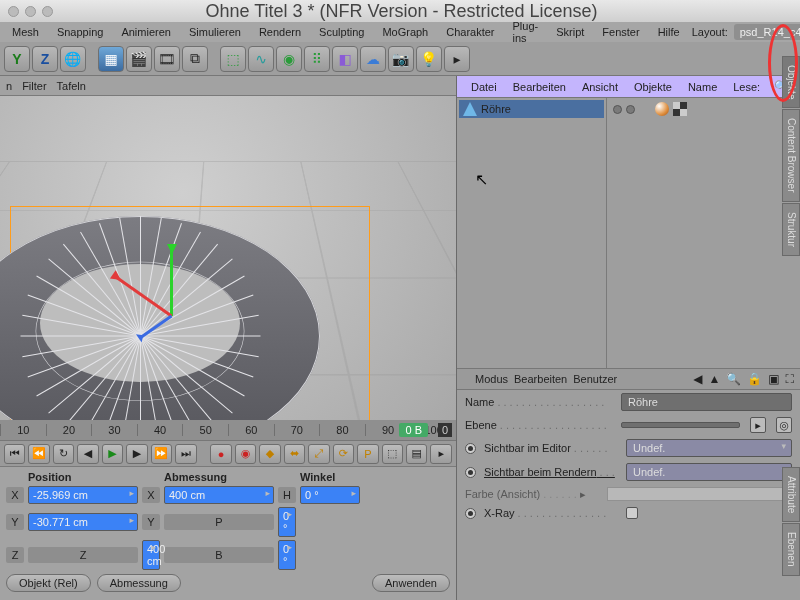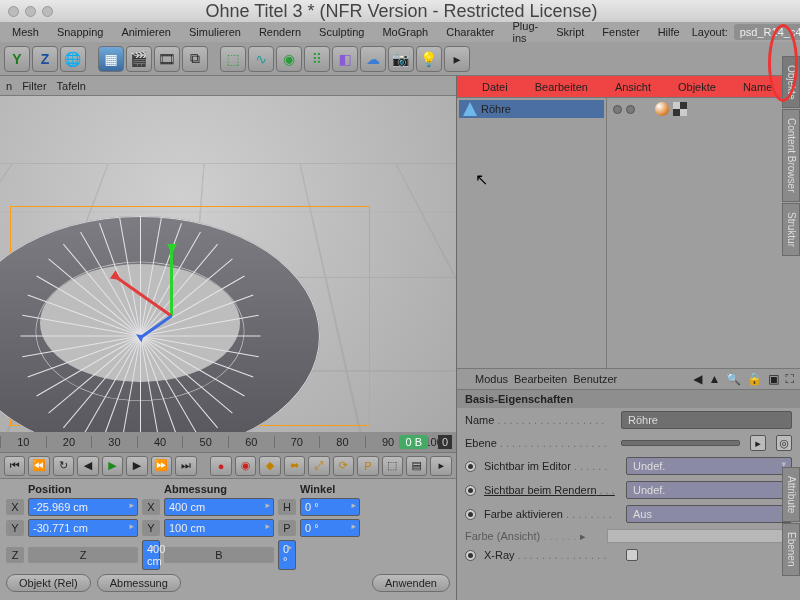--- a/index.html
+++ b/index.html
@@ -61,21 +61,21 @@
   .coords-header{display:grid; grid-template-columns:18px 110px 18px 110px 18px 60px; gap:4px; margin-bottom:3px; color:#333; font-weight:bold;}
   .coords-header span{text-align:left;}
   .crow{display:grid; grid-template-columns:18px 110px 18px 110px 18px 60px; gap:4px; margin-bottom:3px; align-items:center;}
   .clabel{background:#8e8e8e; text-align:center; padding:2px 0; border-radius:2px;}
   .cfield{background:#3b82f6; color:#eee; padding:2px 4px; border-radius:2px; border:1px solid #5a5a5a; position:relative;}
   .cfield::after{content:"▸"; position:absolute; right:3px; top:1px; color:#bbb; font-size:9px;}
   .coords-footer{display:flex; gap:6px; margin-top:4px;}
   .cbtn{background:linear-gradient(#bcbcbc,#9c9c9c); border:1px solid #6e6e6e; border-radius:10px; padding:2px 12px;}
   
   .right{width:344px; display:flex; flex-direction:column; border-left:1px solid #6a6a6a; background:#9e9e9e;}
-  .obj-toolbar{height:22px; background:#ef4444; display:flex; align-items:center; padding:0 4px; gap:15px; border-bottom:1px solid #777;}
+  .obj-toolbar{height:22px; background:#c4b5fd; display:flex; align-items:center; padding:0 4px; gap:4px; border-bottom:1px solid #777;}
   .obj-toolbar .mi{padding:2px 6px;}
   .obj-toolbar .spacer{flex:1;}
   .obj-toolbar .ic{width:16px;height:16px; display:inline-flex; align-items:center; justify-content:center;}
   .obj-tree{flex:0 0 270px; background:#9e9e9e; display:flex;}
   .tree-col{width:150px; border-right:1px solid #7a7a7a;}
   .tree-row{display:flex; align-items:center; gap:4px; background:#4a6fa0; color:#fff; padding:2px 4px; margin:2px;}
   .tree-icon{width:14px;height:14px; background:#6fb7e8; clip-path:polygon(50% 0,100% 100%,0 100%);}
   .dots-col{flex:1; padding:2px 6px;}
   .dot-pair{display:flex; gap:4px; align-items:center; margin-top:2px;}
   .grey-dot{width:9px;height:9px;border-radius:50%; background:#7a7a7a; border:1px solid #555;}
@@ -280,21 +280,20 @@
         <div class="cfield">-25.969 cm</div>
         <div class="clabel">X</div>
         <div class="cfield">400 cm</div>
         <div class="clabel">H</div>
         <div class="cfield">0 °</div>
       </div>
       <div class="crow">
         <div class="clabel">Y</div>
         <div class="cfield">-30.771 cm</div>
         <div class="clabel">Y</div>
-        <div class="cfield">100 cm</div>
         <div class="clabel">P</div>
         <div class="cfield">0 °</div>
       </div>
       <div class="crow">
         <div class="clabel">Z</div>
         <div class="clabel">Z</div>
         <div class="cfield">400 cm</div>
         <div class="clabel">B</div>
         <div class="cfield">0 °</div>
       </div>
@@ -349,46 +348,40 @@
       <span class="navic">◀</span>
       <span class="navic">▲</span>
       <span class="navic">🔍</span>
       <span class="navic">🔒</span>
       <span class="navic">▣</span>
       <span class="navic">⛶</span>
     </div>
 
 
 
-    <div class="section-title">Basis-Eigenschaften</div>
 
     <div class="proprow">
       <div class="plabel"><span>Name</span><span class="dots"> . . . . . . . . . . . . . . . . . .</span></div>
       <div class="pfield noarrow">Röhre</div>
     </div>
     <div class="proprow">
       <div class="plabel"><span>Ebene</span><span class="dots"> . . . . . . . . . . . . . . . . . .</span></div>
       <div class="pfield noarrow"></div>
       <div class="target-ic">▸</div>
       <div class="target-ic">◎</div>
     </div>
     <div class="proprow">
       <div class="radio on"></div>
       <div class="plabel" style="width:136px;"><span>Sichtbar im Editor</span><span class="dots"> . . . . . .</span></div>
       <div class="pfield light">Undef.</div>
     </div>
     <div class="proprow">
       <div class="radio on"></div>
       <div class="plabel" style="width:136px;text-decoration:underline;"><span>Sichtbar beim Rendern</span><span class="dots"> . . .</span></div>
       <div class="pfield light">Undef.</div>
-    </div>
-    <div class="proprow">
-      <div class="radio on"></div>
-      <div class="plabel" style="width:136px;"><span>Farbe aktivieren</span><span class="dots"> . . . . . . . .</span></div>
-      <div class="pfield light">Aus</div>
     </div>
     <div class="proprow" style="opacity:.55;">
       <div class="plabel" style="width:136px;"><span>Farbe (Ansicht)</span><span class="dots"> . . . . . .</span> ▸</div>
       <div style="flex:1;height:14px;background:#cfcfcf;border:1px solid #888;"></div>
     </div>
     <div class="proprow">
       <div class="radio on"></div>
       <div class="plabel" style="width:136px;"><span>X-Ray</span><span class="dots"> . . . . . . . . . . . . . . .</span></div>
       <div class="checkbox"></div>
     </div>

